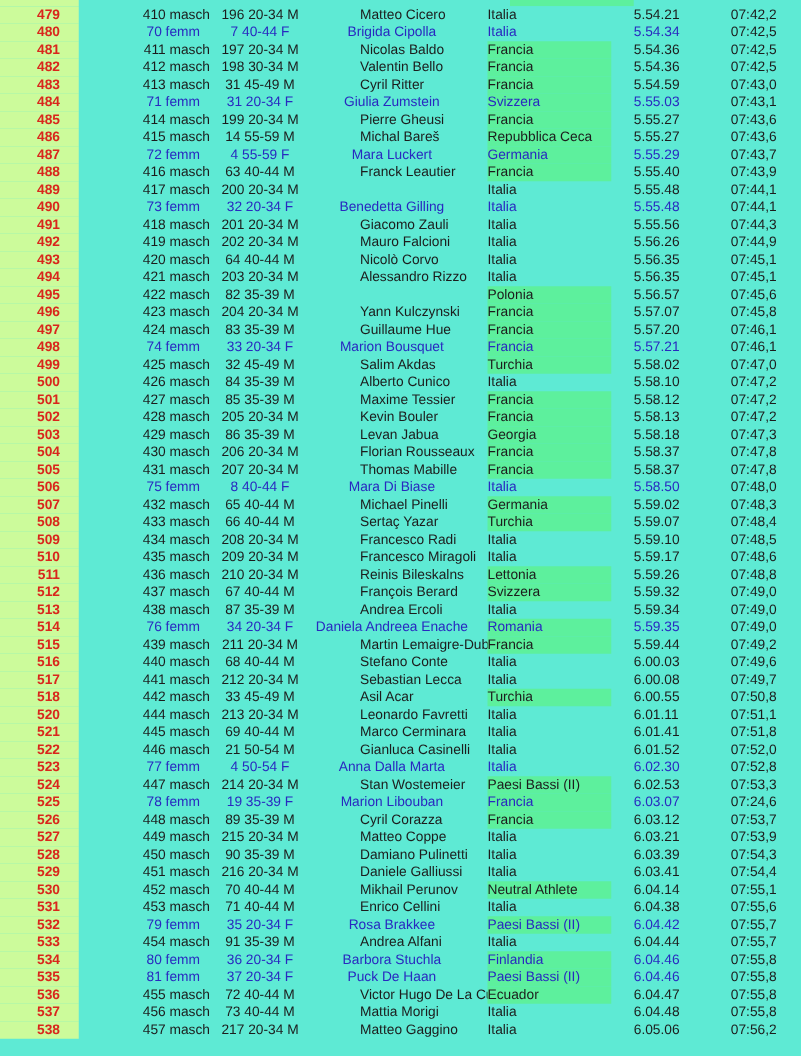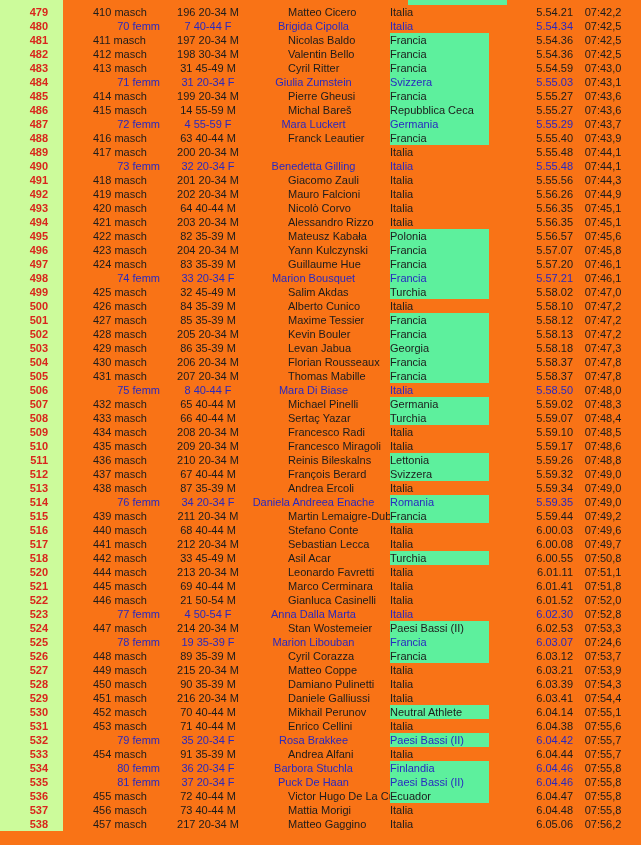--- a/index.html
+++ b/index.html
@@ -1,44 +1,44 @@
 <!DOCTYPE html>
 <html><head>
 <meta charset="utf-8">
 <style>
   html,body{margin:0;padding:0;background:#ffffff;}
   .page{
     position:relative;
     width:641px;height:845px;
-    background:#f97316;
+    background:#5eead4;
     font-family:"Liberation Sans", sans-serif;
     font-size:11px;
     color:#1c1c1c;
     overflow:hidden;
   }
   .row{position:relative;height:14px;line-height:14px;white-space:nowrap;}
   .row-partial{position:relative;height:5px;overflow:hidden;}
   .row-partial .band{position:absolute;left:0;top:0;width:63px;height:5px;background:#ccfb9b;}
   .row-partial .hl-sliver{position:absolute;left:408px;top:0;width:99px;height:5px;background:#5df09d;}
   .cell{position:absolute;top:0;height:14px;}
   .c-pos{
     left:0;width:63px;background:#ccfb9b;
     color:#d9261c;font-weight:bold;text-align:right;
     padding-right:15px;box-sizing:border-box;
   }
   .c-cat{left:90px;width:78px;box-sizing:border-box;}
-  .c-cat.m{text-align:left;padding-left:3px;}
+  .c-cat.m{text-align:right;padding-left:3px;}
   .c-cat.f{text-align:right;padding-right:8px;}
   .c-age{left:168px;width:80px;text-align:center;}
   .c-name{overflow:hidden;padding-left:35px;}
   .c-name.name-m{left:253px;width:155px;text-align:left;}
   .c-name.name-f{left:150px;width:257px;text-align:center;}
   .c-country{left:390px;width:99px;text-align:left;}
   .c-country.hl{background:#5df09d;}
-  .c-time{left:507px;width:66px;text-align:right;}
+  .c-time{left:507px;width:66px;text-align:left;}
   .c-pace{left:573px;width:60px;text-align:center;color:#1c1c1c;}
   .row.femm .c-cat,
   .row.femm .c-age,
   .row.femm .c-name,
   .row.femm .c-country,
   .row.femm .c-time{color:#2929c0;}
 </style>
 </head>
 <body>
 
@@ -204,21 +204,20 @@
     <span class="cell c-name name-m">Alessandro Rizzo</span>
     <span class="cell c-country">Italia</span>
     <span class="cell c-time">5.56.35</span>
     <span class="cell c-pace">07:45,1</span>
   </div>
 
   <div class="row masch">
     <span class="cell c-pos">495</span>
     <span class="cell c-cat m">422 masch</span>
     <span class="cell c-age">82 35-39 M</span>
-    <span class="cell c-name name-m">Mateusz Kabała</span>
     <span class="cell c-country hl">Polonia</span>
     <span class="cell c-time">5.56.57</span>
     <span class="cell c-pace">07:45,6</span>
   </div>
 
   <div class="row masch">
     <span class="cell c-pos">496</span>
     <span class="cell c-cat m">423 masch</span>
     <span class="cell c-age">204 20-34 M</span>
     <span class="cell c-name name-m">Yann Kulczynski</span>

